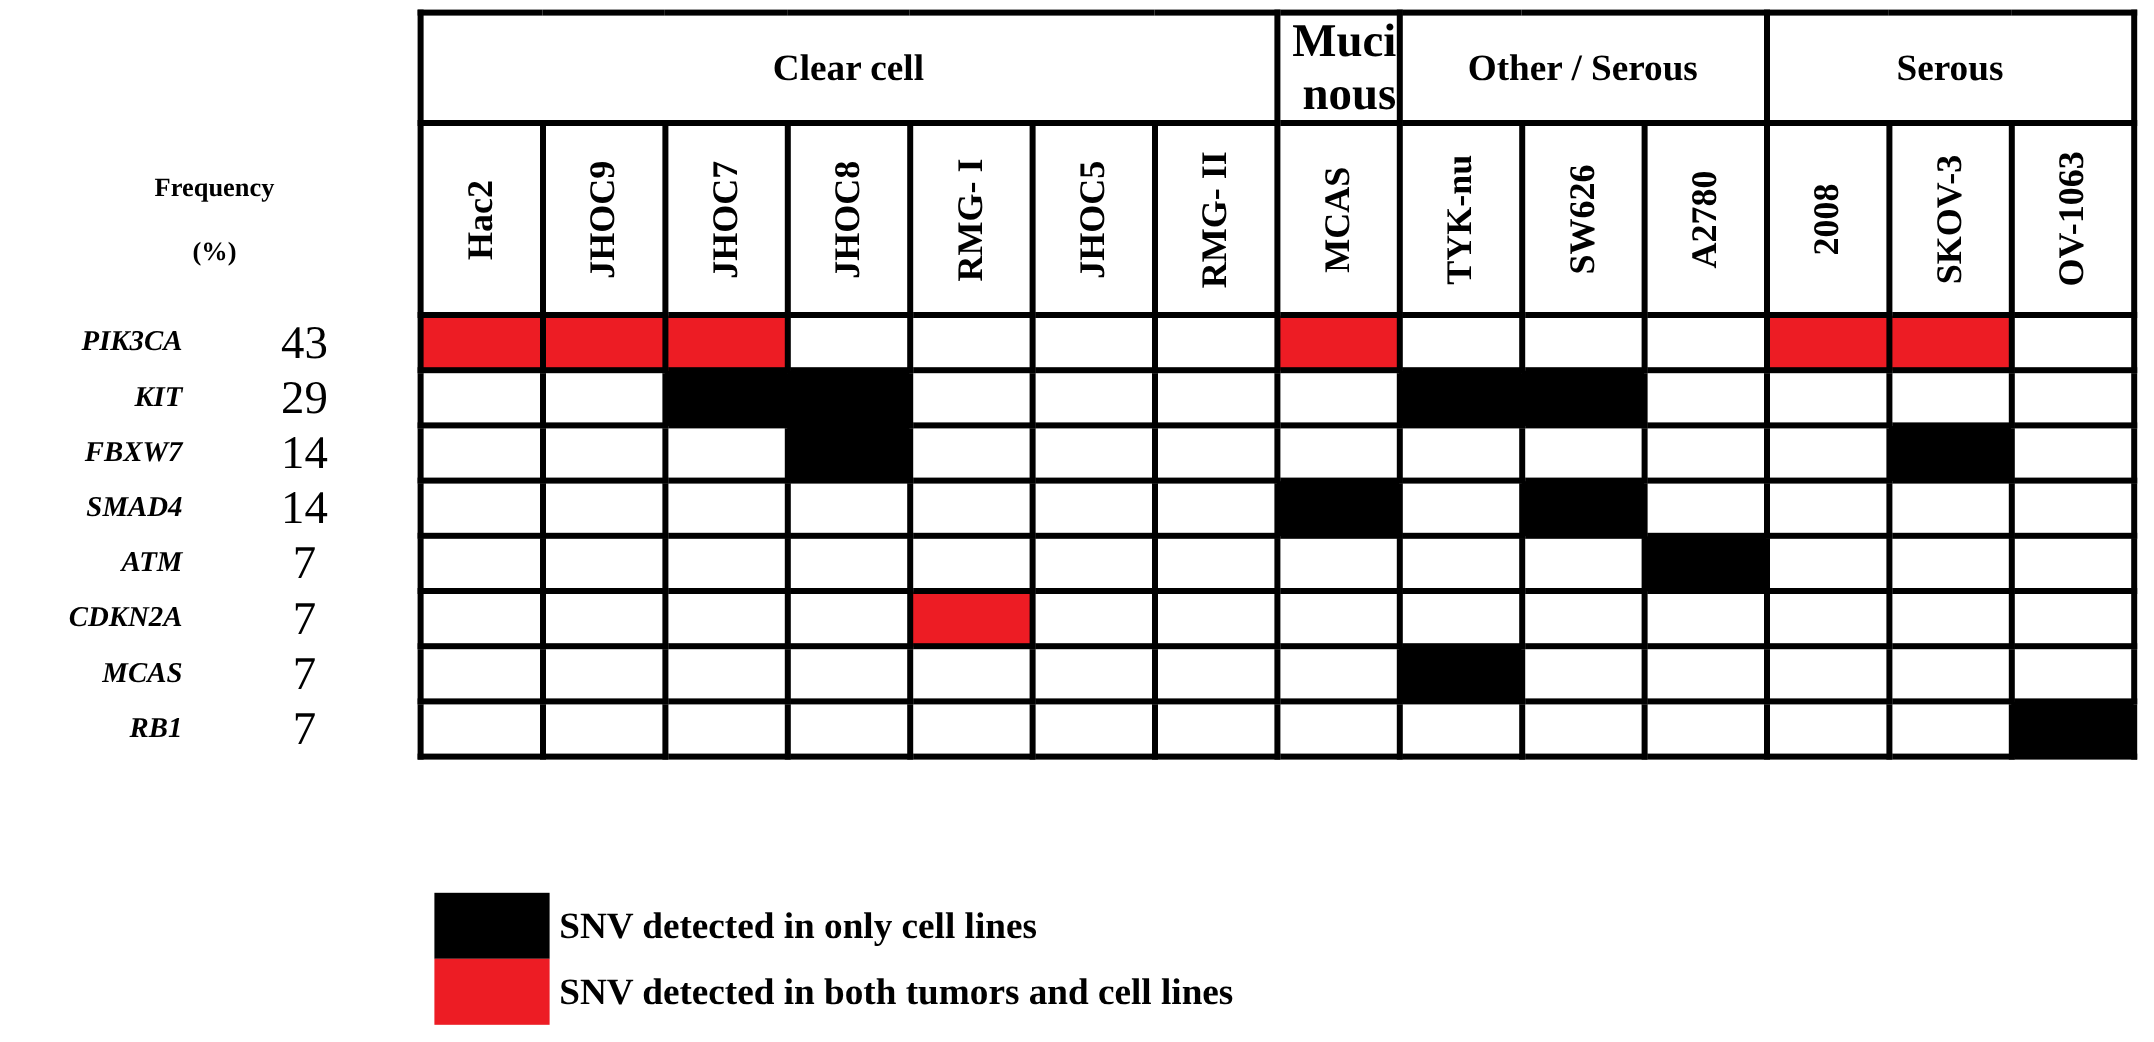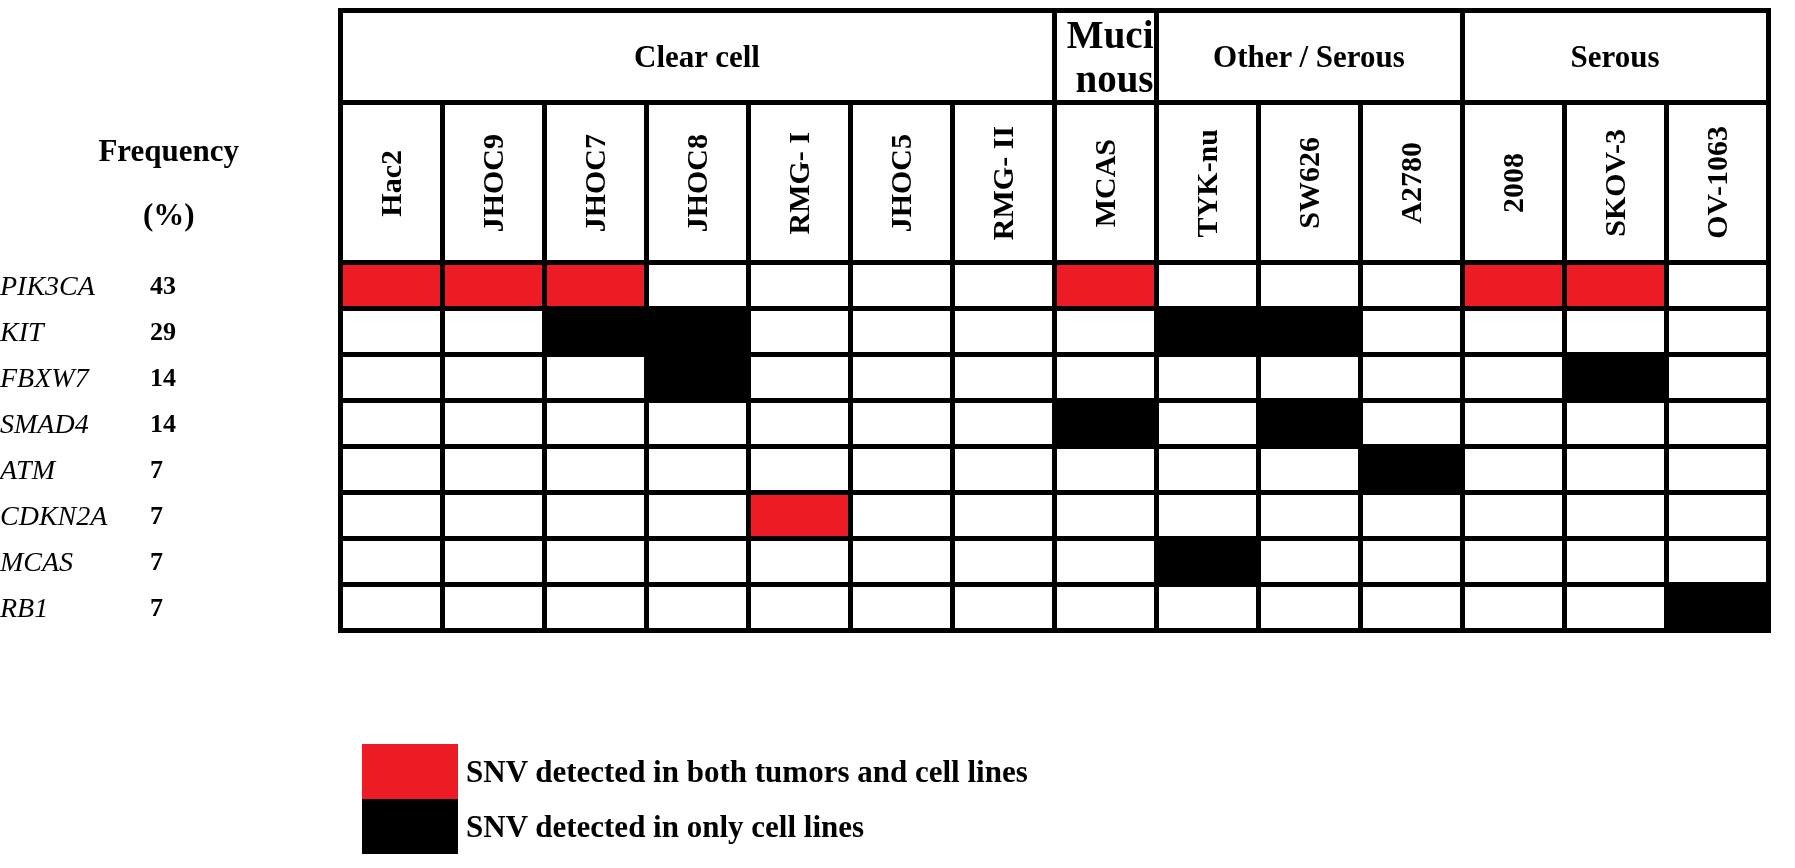--- a/index.html
+++ b/index.html
@@ -1,36 +1,36 @@
 <!DOCTYPE html>
 <html><head>
 <meta charset="utf-8">
 <style>
   html,body{margin:0;padding:0;background:#ffffff;}
   body{width:1795px;height:868px;position:relative;overflow:hidden;
        font-family:"Liberation Serif","DejaVu Serif",serif;color:#000;}
-  table.matrix{border-collapse:collapse;position:absolute;left:0;top:8px;}
+  table.matrix{border-collapse:collapse;position:absolute;left:10px;top:8px;}
   td{padding:0;}
   col.col-gene{width:150px;}
   col.col-freq{width:190px;}
   col.col-data{width:102px;}
   tr.gr{height:84px;}
   tr.lr{height:160px;}
   tr.dr{height:46px;}
   td.plain{border:none;background:#fff;}
   td.ghead{border:5px solid #000;font-weight:bold;font-size:31px;
            text-align:center;vertical-align:middle;background:#fff;}
   td.ghead.mucinous{text-align:right;padding-left:5px;font-size:39px;line-height:1.12;}
   td.collab{border:5px solid #000;vertical-align:middle;text-align:center;background:#fff;}
   .vtext{writing-mode:vertical-rl;transform:rotate(180deg);display:block;
          margin:0 auto;font-weight:bold;font-size:30px;white-space:nowrap;}
-  td.fhead{vertical-align:middle;text-align:center;font-weight:bold;font-size:31px;}
+  td.fhead{vertical-align:middle;text-align:center;font-weight:bold;font-size:22px;}
   td.fhead .l2{margin-top:28px;}
-  td.gene{font-style:italic;font-weight:normal;font-size:28px;padding-right:8px;}
-  td.freq{font-weight:bold;font-size:26px;text-align:left;}
+  td.gene{font-style:italic;font-weight:bold;font-size:24px;text-align:right;padding-right:8px;}
+  td.freq{font-weight:normal;font-size:39px;text-align:center;}
   td.cell{border:5px solid #000;background:#fff;}
   td.cell[data-state="only"]{background:#000000;}
   td.cell[data-state="both"]{background:#ED1C24;}
   .legend{position:absolute;left:362px;top:744px;}
   .legend-row{display:flex;align-items:stretch;}
   .swatch{width:96px;height:55px;flex:0 0 96px;}
   .sw-only{background:#000000;}
   .sw-both{background:#ED1C24;}
   .legend-label{font-weight:bold;font-size:31px;line-height:55px;
                 padding-left:8px;white-space:nowrap;}
@@ -260,20 +260,20 @@
         <td class="cell" data-state="none"></td>
         <td class="cell" data-state="none"></td>
         <td class="cell" data-state="none"></td>
         <td class="cell" data-state="only"></td>
       </tr>
     </tbody>
 </table>
 
 <div class="legend">
   <div class="legend-row">
+    <div class="swatch sw-only"></div>
+    <div class="legend-label">SNV detected in only cell lines</div>
+  </div>
+  <div class="legend-row">
     <div class="swatch sw-both"></div>
     <div class="legend-label">SNV detected in both tumors and cell lines</div>
-  </div>
-  <div class="legend-row">
-    <div class="swatch sw-only"></div>
-    <div class="legend-label">SNV detected in only cell lines</div>
   </div>
 </div>
 
 </body></html>

